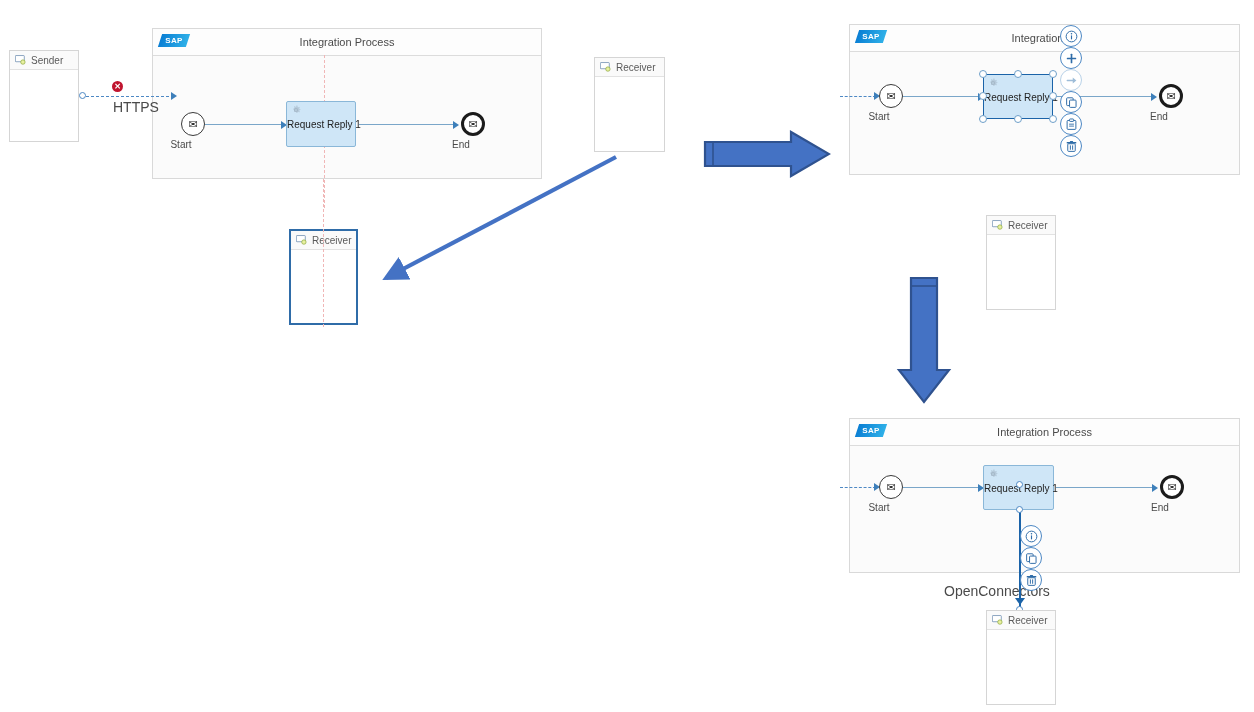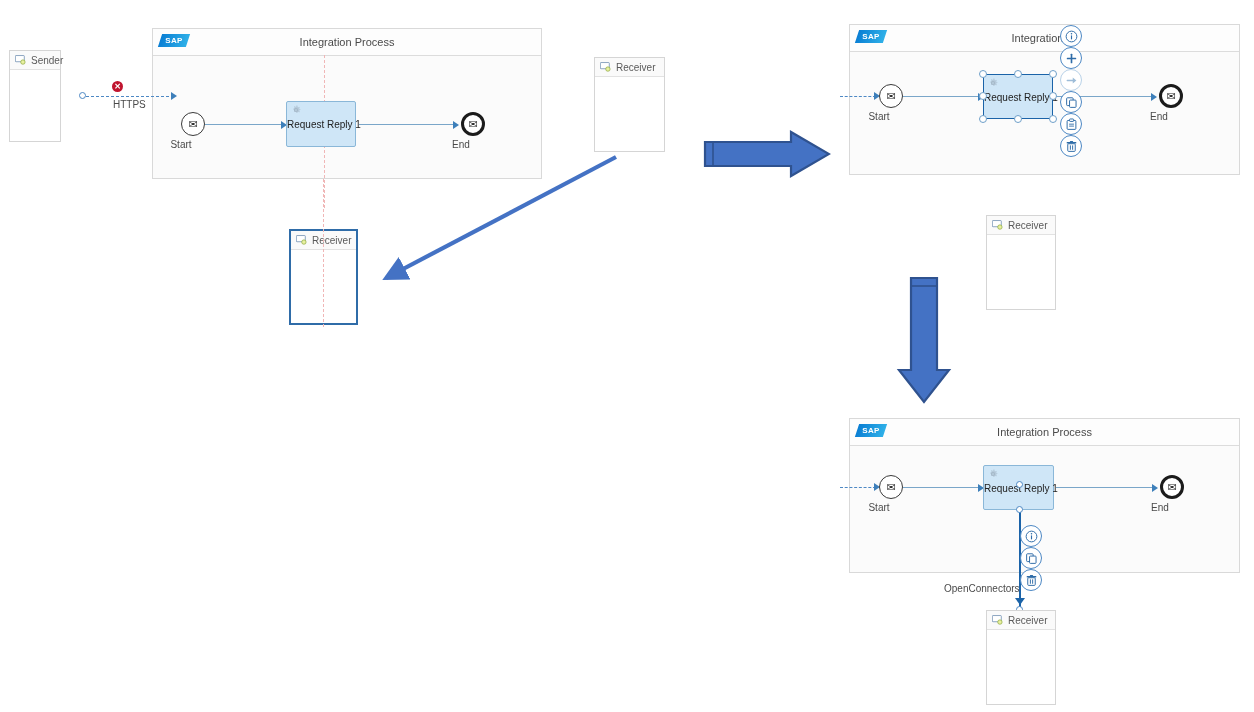--- a/index.html
+++ b/index.html
@@ -152,21 +152,21 @@
     border-radius: 50%;
     background: #c0152f;
     color: #ffffff;
     font-size: 8px;
     line-height: 11px;
     text-align: center;
     font-weight: bold;
   }
   .conn-label {
     position: absolute;
-    font-size: 10px; color: #4a4a4a;
+    font-size: 14px; color: #4a4a4a;
     white-space: nowrap;
   }
 
   
   .handle {
     position: absolute;
     width: 8px; height: 8px;
     border-radius: 50%;
     background: #ffffff;
     border: 1.3px solid #6e9fc9;
@@ -228,21 +228,21 @@
 
       <div class="event" style="left:308px; top:56px;">
         <div class="event-circle end">
           <span class="env">✉</span>
         </div>
         <div class="event-label">End</div>
       </div>
     </div>
   </div>
 
-  <div class="participant" style="left:9px; top:50px; width:52px; height:92px;">
+  <div class="participant" style="left:9px; top:50px; width:70px; height:92px;">
     <div class="participant-header">
       <svg class="mon-icon" viewBox="0 0 16 14">
         <rect x="0.5" y="0.5" width="13" height="9" rx="1" fill="#ffffff" stroke="#5b7fa6"></rect>
         <circle cx="11.5" cy="10" r="3.2" fill="#e8f0a0" stroke="#8aa83c"></circle>
       </svg>
       <div class="participant-label">Sender</div>
     </div>
   </div>
 
   <div class="endpoint" style="left:79px; top:92px;"></div>

